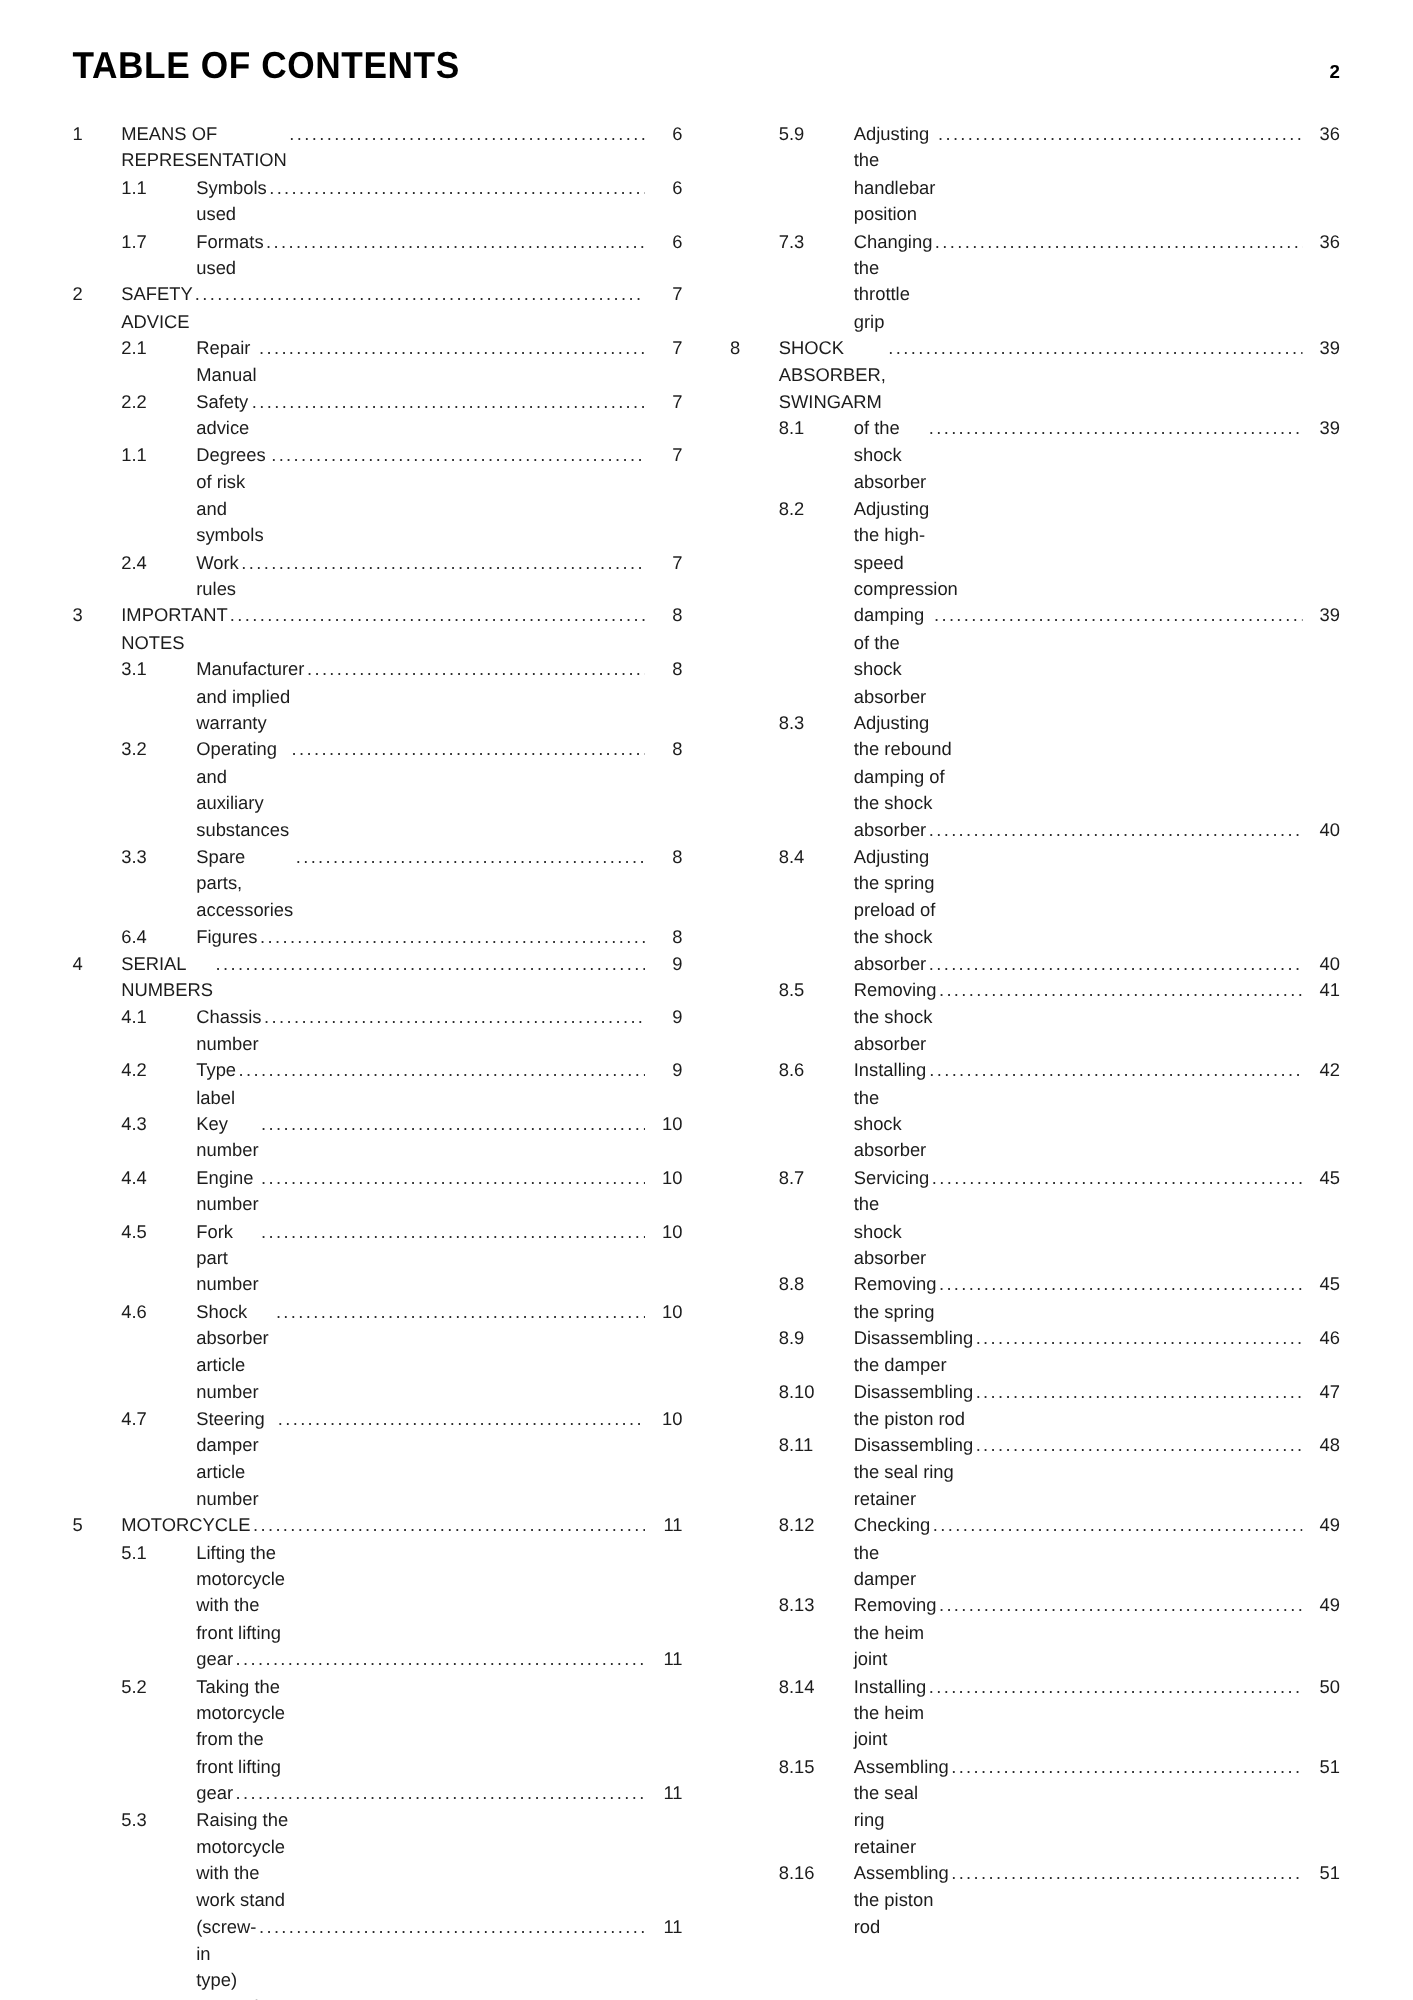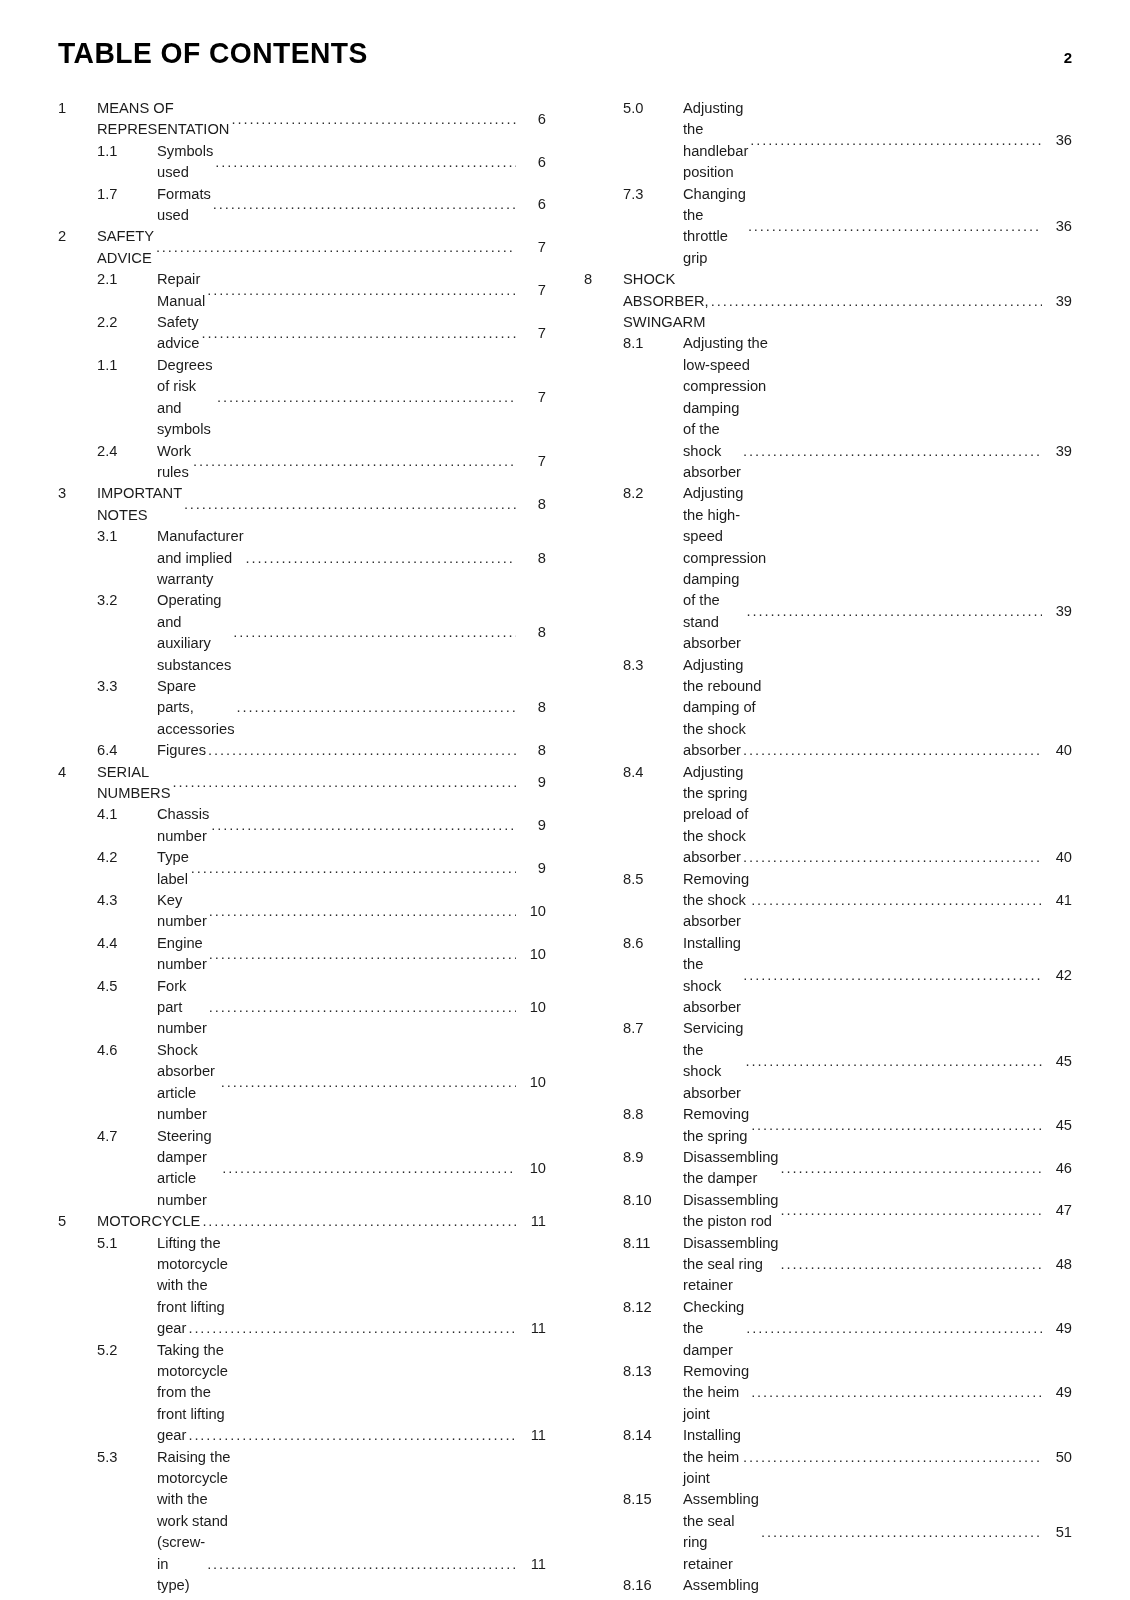--- a/index.html
+++ b/index.html
@@ -89,21 +89,21 @@
   }
 
   .title-wrap {
     flex: 1 1 auto;
     min-width: 0;
     position: relative;
   }
 
   .title-line {
     display: flex;
-    align-items: center;
+    align-items: flex-start;
   }
   .title-text {
     flex: 0 1 auto;
   }
   .dots {
     flex: 1 1 auto;
     overflow: hidden;
     white-space: nowrap;
     letter-spacing: 1.9px;
     color: #2b2b2b;
@@ -404,21 +404,21 @@
             <div class="title-line nodots nopage">
               <span class="title-text">Removing the motorcycle from the work stand</span>
               <span class="dots">................................................................................................................................................................</span>
               <span class="pg">12</span>
             </div>
           </div>
         </div>
       </div>
     <div class="col" id="col-1">
         <div class="toc-row lvl2">
-          <div class="num">5.0</div>
+          <div class="num">5.9</div>
           <div class="title-wrap">
             <div class="title-line">
               <span class="title-text">Adjusting the handlebar position</span>
               <span class="dots">................................................................................................................................................................</span>
               <span class="pg">36</span>
             </div>
           </div>
         </div>
         <div class="toc-row lvl2">
           <div class="num">7.3</div>
@@ -436,42 +436,37 @@
             <div class="title-line">
               <span class="title-text">SHOCK ABSORBER, SWINGARM</span>
               <span class="dots">................................................................................................................................................................</span>
               <span class="pg">39</span>
             </div>
           </div>
         </div>
         <div class="toc-row lvl2">
           <div class="num">8.1</div>
           <div class="title-wrap">
-            <div class="title-line nodots nopage">
-              <span class="title-text">Adjusting the low-speed compression damping</span>
-              <span class="dots">................................................................................................................................................................</span>
-              <span class="pg">39</span>
-            </div>
             <div class="title-line">
               <span class="title-text">of the shock absorber</span>
               <span class="dots">................................................................................................................................................................</span>
               <span class="pg">39</span>
             </div>
           </div>
         </div>
         <div class="toc-row lvl2">
           <div class="num">8.2</div>
           <div class="title-wrap">
             <div class="title-line nodots nopage">
               <span class="title-text">Adjusting the high-speed compression</span>
               <span class="dots">................................................................................................................................................................</span>
               <span class="pg">39</span>
             </div>
             <div class="title-line">
-              <span class="title-text">damping of the stand absorber</span>
+              <span class="title-text">damping of the shock absorber</span>
               <span class="dots">................................................................................................................................................................</span>
               <span class="pg">39</span>
             </div>
           </div>
         </div>
         <div class="toc-row lvl2">
           <div class="num">8.3</div>
           <div class="title-wrap">
             <div class="title-line nodots nopage">
               <span class="title-text">Adjusting the rebound damping of the shock</span>

